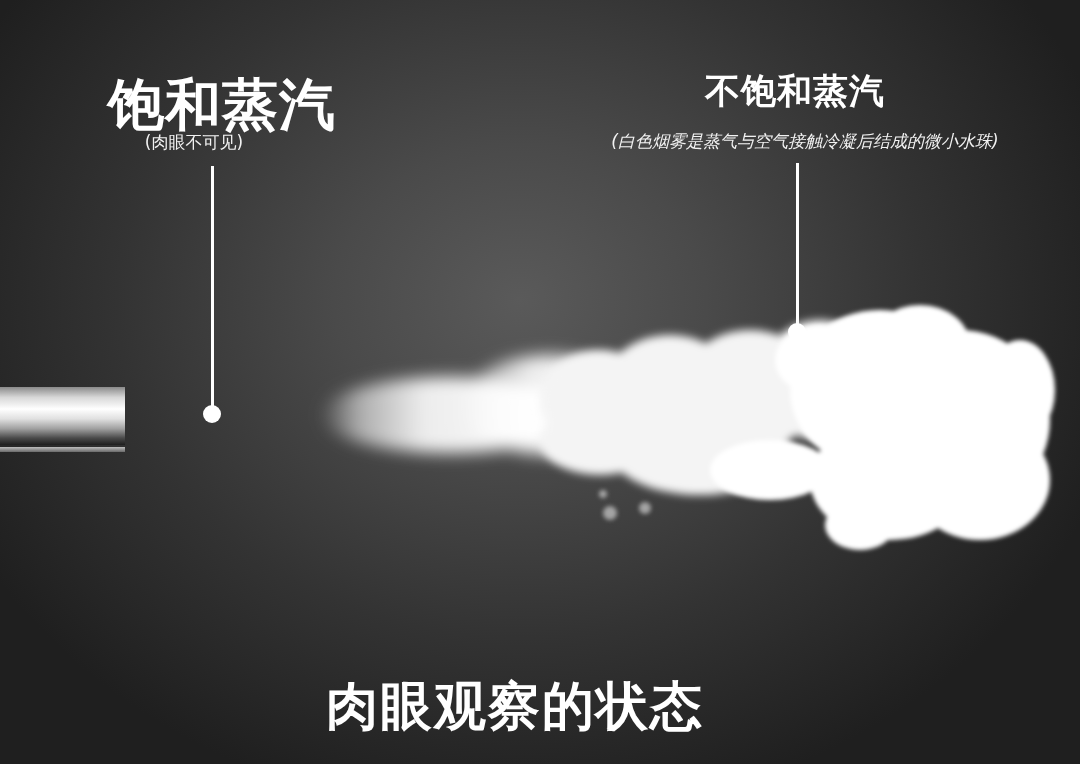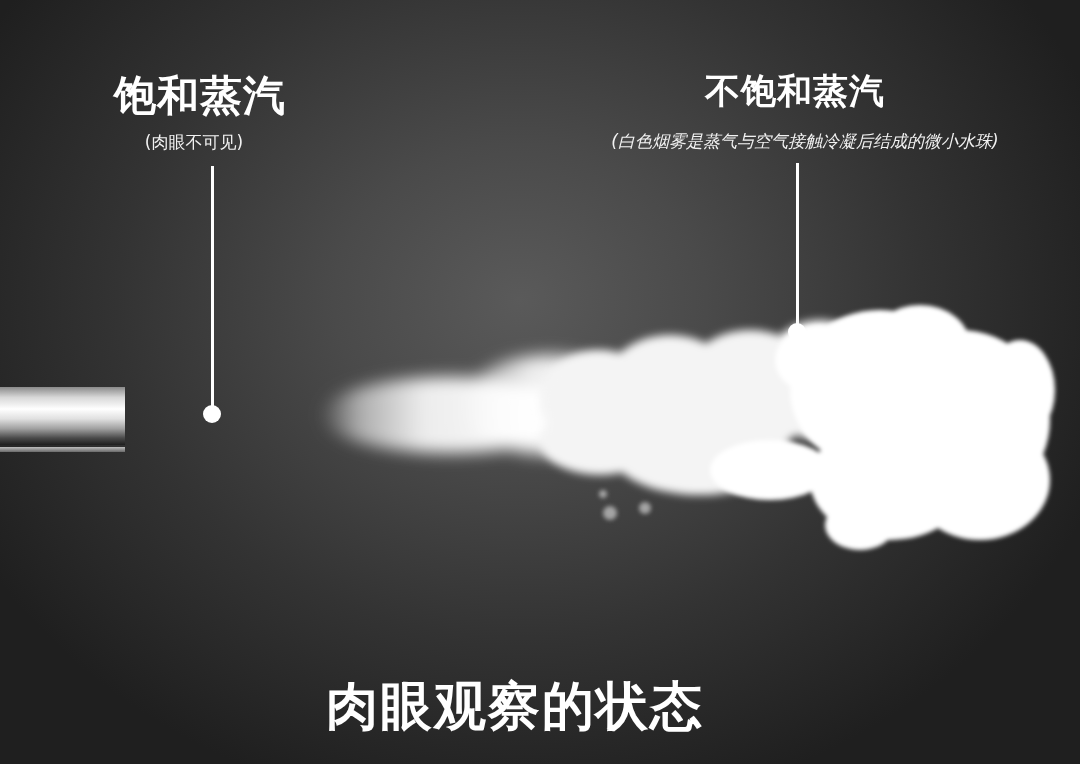--- a/index.html
+++ b/index.html
@@ -7,21 +7,21 @@
     width: 1080px; height: 764px; overflow: hidden;
     position: relative;
     background: radial-gradient(ellipse 620px 520px at 520px 300px, #5a5a5a 0%, #4a4a4a 30%, #333333 65%, #1f1f1f 100%);
     font-family: "DejaVu Sans", "Liberation Sans", sans-serif;
     color: #ffffff;
   }
   .title {
     position: absolute; font-weight: bold; letter-spacing: 1px;
     white-space: nowrap; text-align: center;
   }
-  .title-left { left: 100px; top: 68px; width: 200px; font-size: 42px; }
+  .title-left { left: 108px; top: 68px; width: 200px; font-size: 56px; }
   .title-right { left: 640px; top: 68px; width: 310px; font-size: 35px; }
   .sub {
     position: absolute; font-size: 17px; white-space: nowrap; text-align: center; color: #f2f2f2;
   }
   .sub-left { left: 94px; top: 131px; width: 200px; }
   .sub-right { left: 560px; top: 130px; width: 490px; font-style: italic; }
   .leader { position: absolute; width: 3px; background: #ffffff; }
   .leader-left { left: 211px; top: 166px; height: 240px; }
   .leader-right { left: 796px; top: 163px; height: 162px; }
   .dot { position: absolute; width: 18px; height: 18px; border-radius: 50%; background: #ffffff; }

